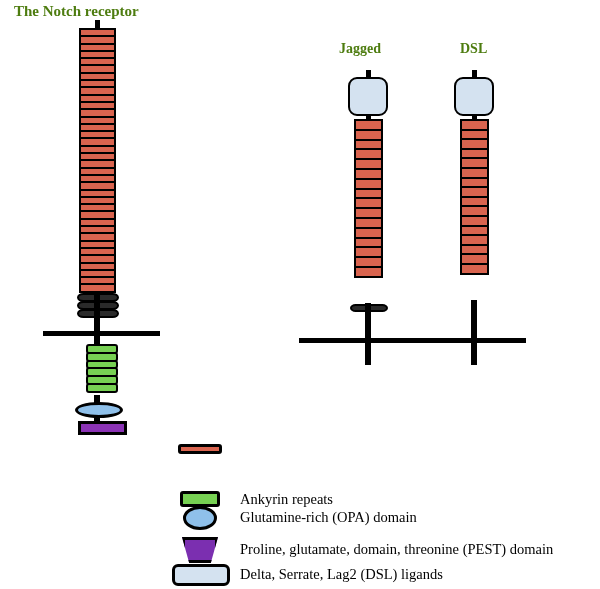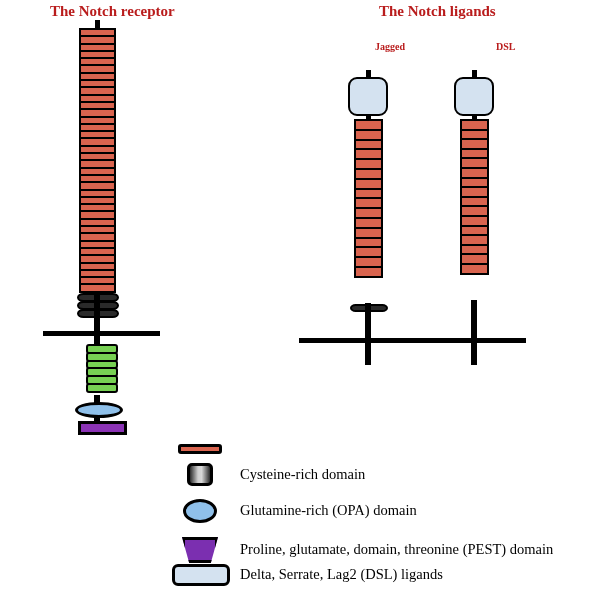--- a/index.html
+++ b/index.html
@@ -9,26 +9,25 @@
     font-family:"Liberation Serif", serif;
     position:relative;
     overflow:hidden;
   }
   #stage{position:absolute;left:0;top:0;width:600px;height:589px;}
 
   .ttl{
     position:absolute;
     font-family:"Liberation Serif", serif;
     font-weight:bold;
-    color:#b91c1c;
+    color:#4d7c0f;
     white-space:nowrap;
-    margin-left:36px;
   }
   .title-main{font-size:15px;}
-  .title-sub{font-size:10px;text-align:right;}
+  .title-sub{font-size:14px;text-align:right;}
 
   
   .egf-stack{position:absolute;display:flex;flex-direction:column;}
   .egf-rep{
     background:#d9644f;
     border:2px solid #000;
     box-sizing:border-box;
     margin-bottom:-2px;
   }
   .egf-rep:last-child{margin-bottom:0;}
@@ -117,21 +116,20 @@
     background:#d4e2f0;border:3px solid #000;border-radius:6px;box-sizing:border-box;
   }
 </style>
 </head>
 <body>
 
 <div id="stage">
 
   <div class="ttl title-main" style="left:14px;top:3px;">The Notch receptor</div>
 
-  <div class="ttl title-main" style="left:343px;top:3px;">The Notch ligands</div>
 
   <div class="ttl title-sub" style="left:339px;top:41px;">Jagged</div>
 
   <div class="ttl title-sub" style="left:460px;top:41px;">DSL</div>
 
   <div>
 
     <div class="stalk" style="left:95px;top:20px;width:5px;height:9px;"></div>
 
     <div class="egf-stack" id="recEgf" style="left:79px;top:28px;width:37px;">
@@ -262,29 +260,29 @@
   </div>
 
   <div class="legend">
 
     <div class="lg-row" style="top:0px;">
       <div class="lg-icon">
           <div class="ic-egf"></div>
         </div>
     </div>
 
-    <div class="lg-row" style="top:25px;">
-      <div class="lg-icon">
-          <div class="ic-cys"></div>
-        </div>
-      <div class="lg-text">Cysteine-rich domain</div>
-    </div>
-
-
-    <div class="lg-row" style="top:61px;">
+
+    <div class="lg-row" style="top:50px;">
+      <div class="lg-icon">
+          <div class="ic-ank"></div>
+        </div>
+      <div class="lg-text">Ankyrin repeats</div>
+    </div>
+
+    <div class="lg-row" style="top:68px;">
       <div class="lg-icon">
           <div class="ic-opa"></div>
         </div>
       <div class="lg-text">Glutamine-rich (OPA) domain</div>
     </div>
 
     <div class="lg-row" style="top:100px;">
       <div class="lg-icon">
           <div class="ic-pest"></div>
         </div>

